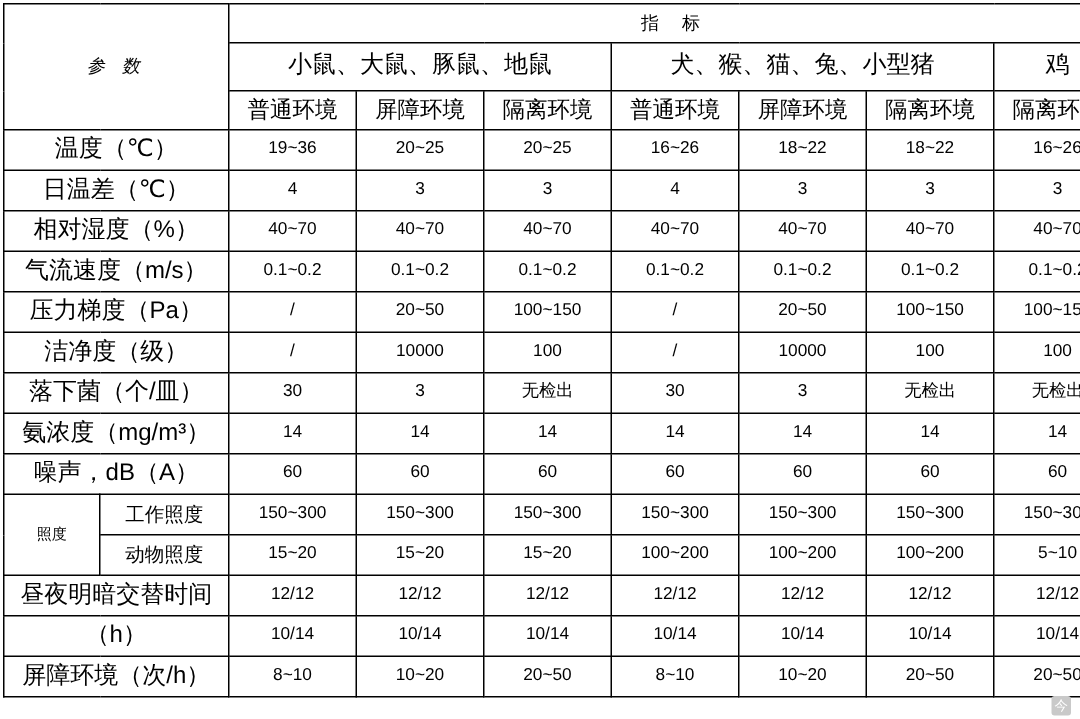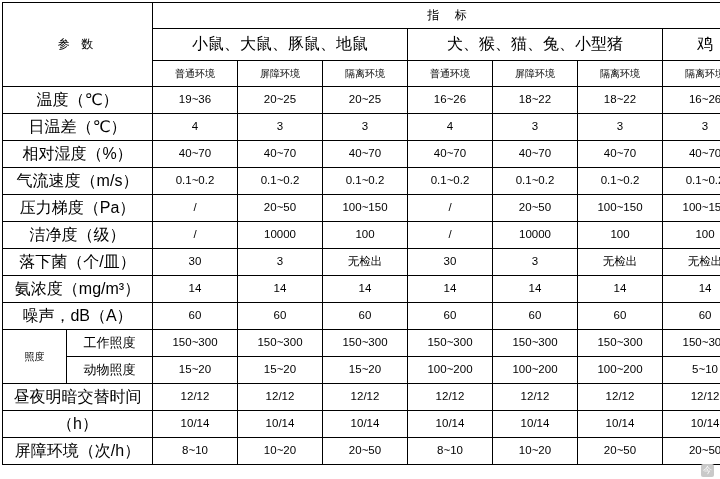--- a/index.html
+++ b/index.html
@@ -33,33 +33,34 @@
     vertical-align: middle;
     padding: 0;
     font-weight: normal;
     line-height: 1.15;
     white-space: nowrap;
   }
   .hdr-param {
     font-weight: bold;
     letter-spacing: 4px;
     font-size: 12px;
+    font-style: italic;
   }
   .hdr-index {
     font-weight: bold;
     letter-spacing: 6px;
     font-size: 12px;
   }
   .hdr-group {
     font-weight: bold;
     font-size: 16px;
   }
   .hdr-env {
     font-weight: bold;
-    font-size: 10px;
+    font-size: 15px;
   }
   .rowlabel {
     text-align: left;
     padding-left: 6px;
     font-size: 16px;
   }
   .rowlabel-sub {
     text-align: left;
     padding-left: 6px;
     font-size: 13px;

